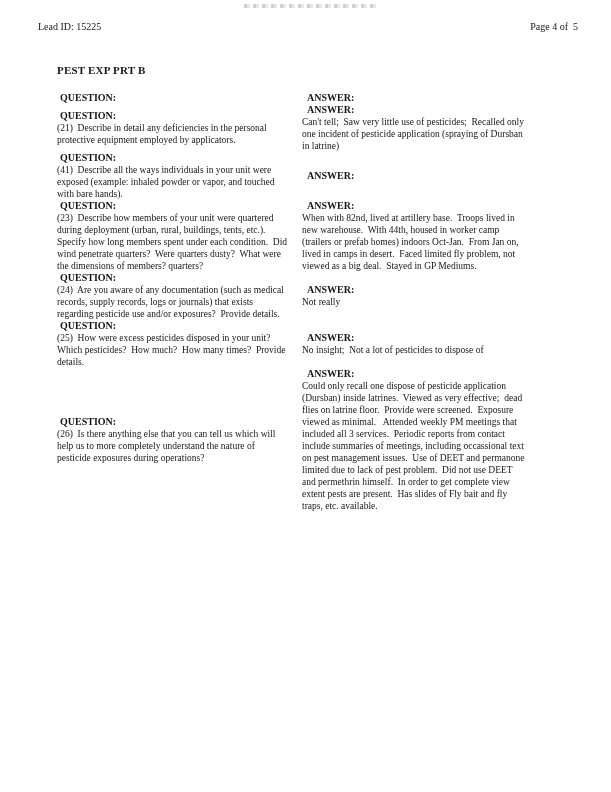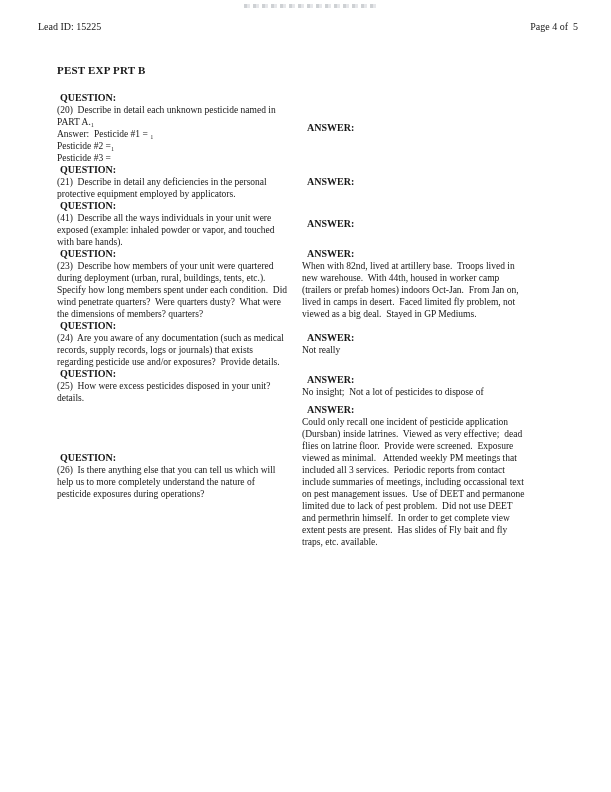--- a/index.html
+++ b/index.html
@@ -77,44 +77,42 @@
   <div class="scan-artifact"></div>
   <div class="header-lead">Lead ID: 15225</div>
   <div class="header-page">Page 4 of  5</div>
 
   <div class="content">
     <div class="doc-title">PEST EXP PRT B</div>
     <div id="qa-rows">
   <div class="qa-row">
     <div class="q-col">
       <div class="col-label">QUESTION:</div>
-      <div class="col-lines">
-              <div class="line">(20)  Describe in detail each unknown pesticide named in</div>
-              <div class="line">PART A.₁</div>
-              <div class="line">Answer:  Pesticide #1 = ₁</div>
-              <div class="line">Pesticide #2 =₁</div>
-              <div class="line">Pesticide #3 =</div>
-            </div>
     </div>
     <div class="a-col">
       <div class="col-label">ANSWER:</div>
       <div class="col-lines"></div>
     </div>
   </div>
 
   <div class="qa-row">
     <div class="q-col">
       <div class="col-label">QUESTION:</div>
       <div class="col-lines">
               <div class="line">(21)  Describe in detail any deficiencies in the personal</div>
               <div class="line">protective equipment employed by applicators.</div>
             </div>
     </div>
     <div class="a-col">
       <div class="col-label">ANSWER:</div>
+      <div class="col-lines">
+              <div class="line">Can't tell;  Saw very little use of pesticides;  Recalled only</div>
+              <div class="line">one incident of pesticide application (spraying of Dursban</div>
+              <div class="line">in latrine)</div>
+            </div>
     </div>
   </div>
 
   <div class="qa-row">
     <div class="q-col">
       <div class="col-label">QUESTION:</div>
       <div class="col-lines">
               <div class="line">(41)  Describe all the ways individuals in your unit were</div>
               <div class="line">exposed (example: inhaled powder or vapor, and touched</div>
               <div class="line">with bare hands).</div>
@@ -163,20 +161,21 @@
               <div class="line">Not really</div>
             </div>
     </div>
   </div>
 
   <div class="qa-row">
     <div class="q-col">
       <div class="col-label">QUESTION:</div>
       <div class="col-lines">
               <div class="line">(25)  How were excess pesticides disposed in your unit?</div>
+              <div class="line">Which pesticides?  How much?  How many times?  Provide</div>
               <div class="line">details.</div>
             </div>
     </div>
     <div class="a-col">
       <div class="col-label">ANSWER:</div>
       <div class="col-lines">
               <div class="line">No insight;  Not a lot of pesticides to dispose of</div>
             </div>
     </div>
   </div>
@@ -186,21 +185,21 @@
       <div class="col-label">QUESTION:</div>
       <div class="col-lines">
               <div class="line">(26)  Is there anything else that you can tell us which will</div>
               <div class="line">help us to more completely understand the nature of</div>
               <div class="line">pesticide exposures during operations?</div>
             </div>
     </div>
     <div class="a-col">
       <div class="col-label">ANSWER:</div>
       <div class="col-lines">
-              <div class="line">Could only recall one incident of pesticide application</div>
+              <div class="line">Could only recall one dispose of pesticide application</div>
               <div class="line">(Dursban) inside latrines.  Viewed as very effective;  dead</div>
               <div class="line">flies on latrine floor.  Provide were screened.  Exposure</div>
               <div class="line">viewed as minimal.   Attended weekly PM meetings that</div>
               <div class="line">included all 3 services.  Periodic reports from contact</div>
               <div class="line">include summaries of meetings, including occassional text</div>
               <div class="line">on pest management issues.  Use of DEET and permanone</div>
               <div class="line">limited due to lack of pest problem.  Did not use DEET</div>
               <div class="line">and permethrin himself.  In order to get complete view</div>
               <div class="line">extent pests are present.  Has slides of Fly bait and fly</div>
               <div class="line">traps, etc. available.</div>

